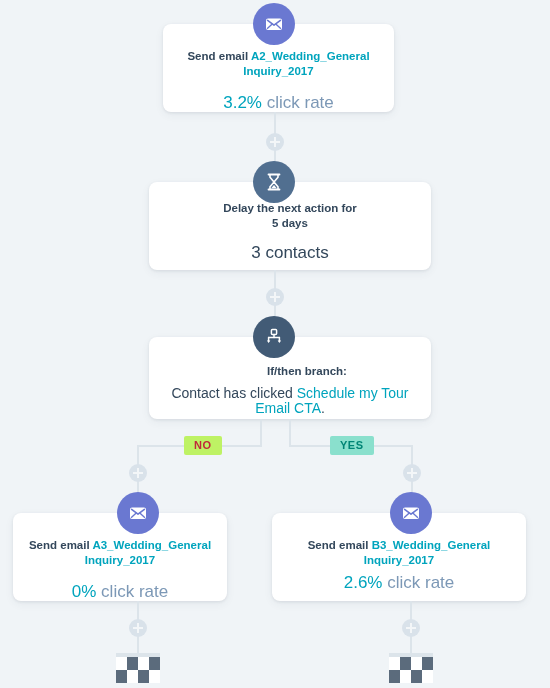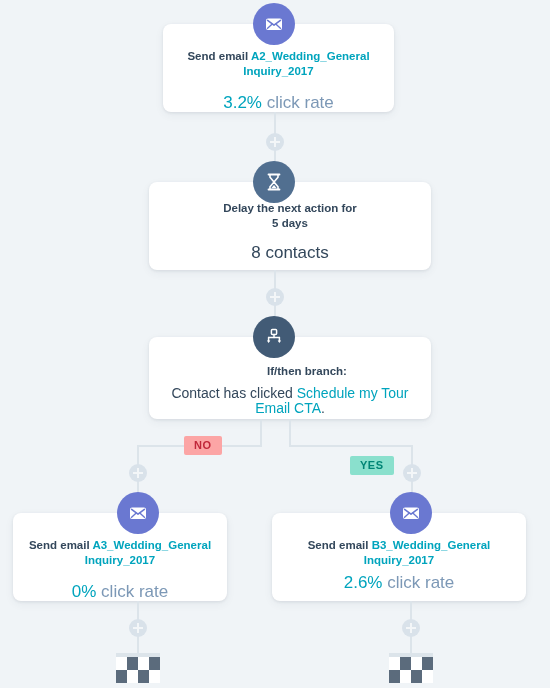--- a/index.html
+++ b/index.html
@@ -109,21 +109,21 @@
   .badge {
     position: absolute;
     font-size: 11px;
     font-weight: bold;
     letter-spacing: 0.5px;
     padding: 3px 10px 4px;
     border-radius: 2px;
     z-index: 4;
   }
   .badge.no {
-    background: #fca5a5;
+    background: #bef264;
     color: #c0273a;
   }
   .badge.yes {
     background: #8ae0cd;
     color: #008575;
   }
   
   .flag {
     position: absolute;
     width: 44px;
@@ -175,21 +175,21 @@
       <path d="M5 17.5 V14.8 L9 10.1 L13 14.8 V17.5" fill="none" stroke="#ffffff" stroke-width="1.6" stroke-linejoin="round"></path>
       <path d="M6.3 16.2 H11.7 L9 12.9 Z" fill="#ffffff"></path>
     </svg>
   </div>
 
   <div class="card" style="left:149px; top:182px; width:282px; height:88px;">
     <div class="card-title" style="margin-top:19px;">
       <span>Delay the next action for</span><br>
       <span>5 days</span>
     </div>
-    <div class="card-stat stat-muted" style="margin-top:14px; color:#33475b;">8 contacts</div>
+    <div class="card-stat stat-muted" style="margin-top:14px; color:#33475b;">3 contacts</div>
   </div>
 
   <div class="line-v" style="left:274px; top:270px; height:50px;"></div>
   <div class="plus-btn" style="left:266px; top:288px;"></div>
 
   <div class="node-icon branch" style="left:253px; top:316px;">
     <svg width="20" height="20" viewBox="0 0 20 20">
       <rect x="7.4" y="2.6" width="5.2" height="5" rx="1" fill="none" stroke="#ffffff" stroke-width="1.5"></rect>
       <path d="M10 7.6 V10.4" stroke="#ffffff" stroke-width="1.5" stroke-linecap="round"></path>
       <path d="M4.6 10.4 H15.4" stroke="#ffffff" stroke-width="1.5" stroke-linecap="round"></path>
@@ -209,21 +209,21 @@
   <div class="line-v" style="left:260px; top:419px; height:27px;"></div>
   <div class="line-h" style="left:138px; top:445px; width:124px;"></div>
   <div class="line-v" style="left:137px; top:445px; height:58px;"></div>
   <div class="plus-btn" style="left:129px; top:464px;"></div>
   <div class="badge no" style="left:184px; top:436px;">NO</div>
 
   <div class="line-v" style="left:289px; top:419px; height:27px;"></div>
   <div class="line-h" style="left:289px; top:445px; width:124px;"></div>
   <div class="line-v" style="left:411px; top:445px; height:58px;"></div>
   <div class="plus-btn" style="left:403px; top:464px;"></div>
-  <div class="badge yes" style="left:350px; top:436px;margin-top:20px;">YES</div>
+  <div class="badge yes" style="left:330px; top:436px;">YES</div>
 
   <div class="node-icon email" style="left:117px; top:492px;">
     <svg width="20" height="20" viewBox="0 0 20 20">
       <rect x="2" y="4.5" width="16" height="11.5" rx="2" fill="#ffffff"></rect>
       <path d="M3.6 6.4 L10 11.2 L16.4 6.4" stroke="#6a78d1" stroke-width="1.6" fill="none" stroke-linecap="round" stroke-linejoin="round"></path>
       <path d="M3.6 14.2 L8.2 10.1" stroke="#6a78d1" stroke-width="1.4" fill="none" stroke-linecap="round"></path>
       <path d="M16.4 14.2 L11.8 10.1" stroke="#6a78d1" stroke-width="1.4" fill="none" stroke-linecap="round"></path>
     </svg>
   </div>
 

